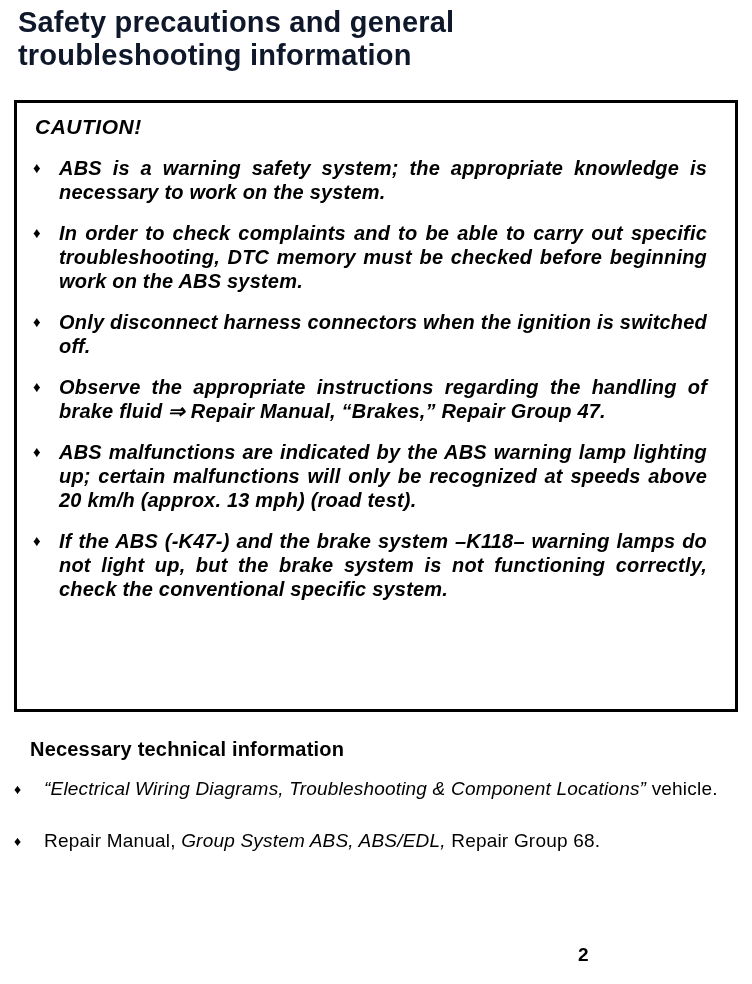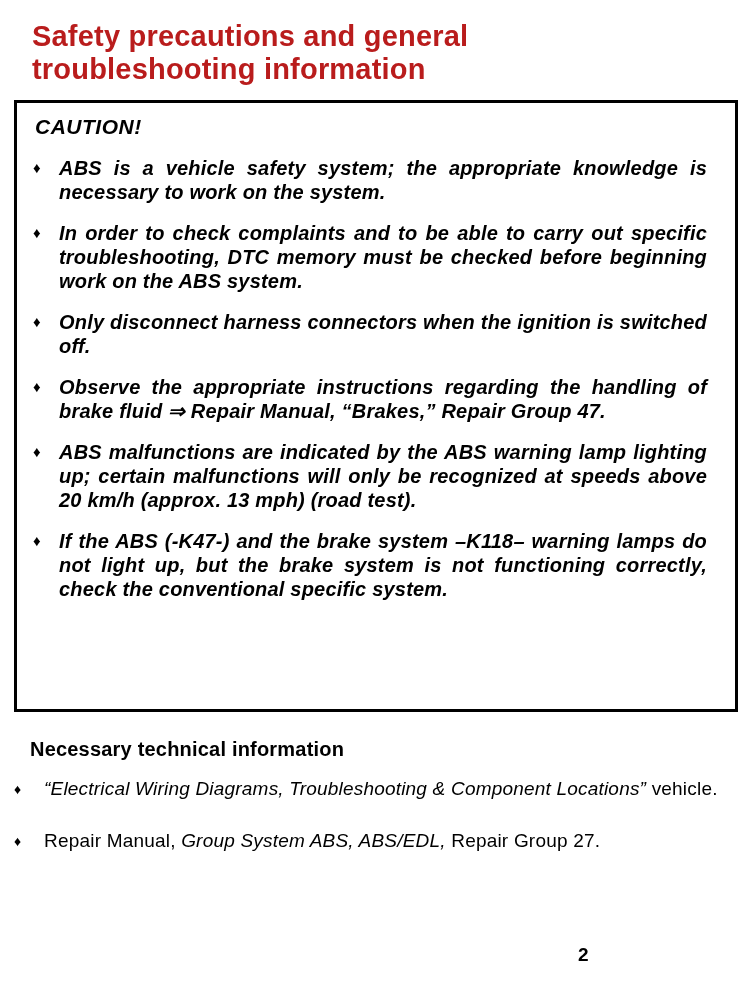--- a/index.html
+++ b/index.html
@@ -17,26 +17,26 @@
     width: 752px;
     height: 984px;
     background: #fff;
     overflow: hidden;
   }
   .title {
     position: absolute;
     top: 2px;
     left: 14px;
     width: 600px;
-    margin: 18px;
+    margin: 4px;
     font-size: 29px;
     line-height: 33px;
     font-weight: bold;
     letter-spacing: 0.2px;
-    color: #b91c1c;
+    color: #0f172a;
   }
   .caution-box {
     position: absolute;
     top: 100px;
     left: 14px;
     width: 724px;
     height: 612px;
     border: 3px solid #000;
     padding: 10px 28px 0 16px;
     background: #fff;
@@ -115,21 +115,21 @@
 
   <h1 class="title">Safety precautions and general troubleshooting information</h1>
 
   <div class="caution-box">
     <div class="caution-heading">CAUTION!</div>
 
     <div class="caution-list">
 
         <div class="c-item">
           <span class="bullet">♦</span>
-          <span class="item-text">ABS is a vehicle safety system; the appropriate knowledge is necessary to work on the system.</span>
+          <span class="item-text">ABS is a warning safety system; the appropriate knowledge is necessary to work on the system.</span>
         </div>
 
         <div class="c-item">
           <span class="bullet">♦</span>
           <span class="item-text">In order to check complaints and to be able to carry out specific troubleshooting, DTC memory must be checked before beginning work on the ABS system.</span>
         </div>
 
         <div class="c-item">
           <span class="bullet">♦</span>
           <span class="item-text">Only disconnect harness connectors when the ignition is switched off.</span>
@@ -156,19 +156,19 @@
 
   <div class="tech-list">
 
       <div class="t-item">
         <span class="bullet">♦</span>
         <span class="item-text"><span class="italic">“Electrical Wiring Diagrams, Troubleshooting &amp; Component Locations” </span><span>vehicle.</span></span>
       </div>
 
       <div class="t-item">
         <span class="bullet">♦</span>
-        <span class="item-text"><span>Repair Manual, </span><span class="italic">Group System ABS, ABS/EDL,</span><span> Repair Group 27.</span></span>
+        <span class="item-text"><span>Repair Manual, </span><span class="italic">Group System ABS, ABS/EDL,</span><span> Repair Group 68.</span></span>
       </div>
     </div>
 
   <div class="page-number">2</div>
 
 </div>
 
 </body></html>

